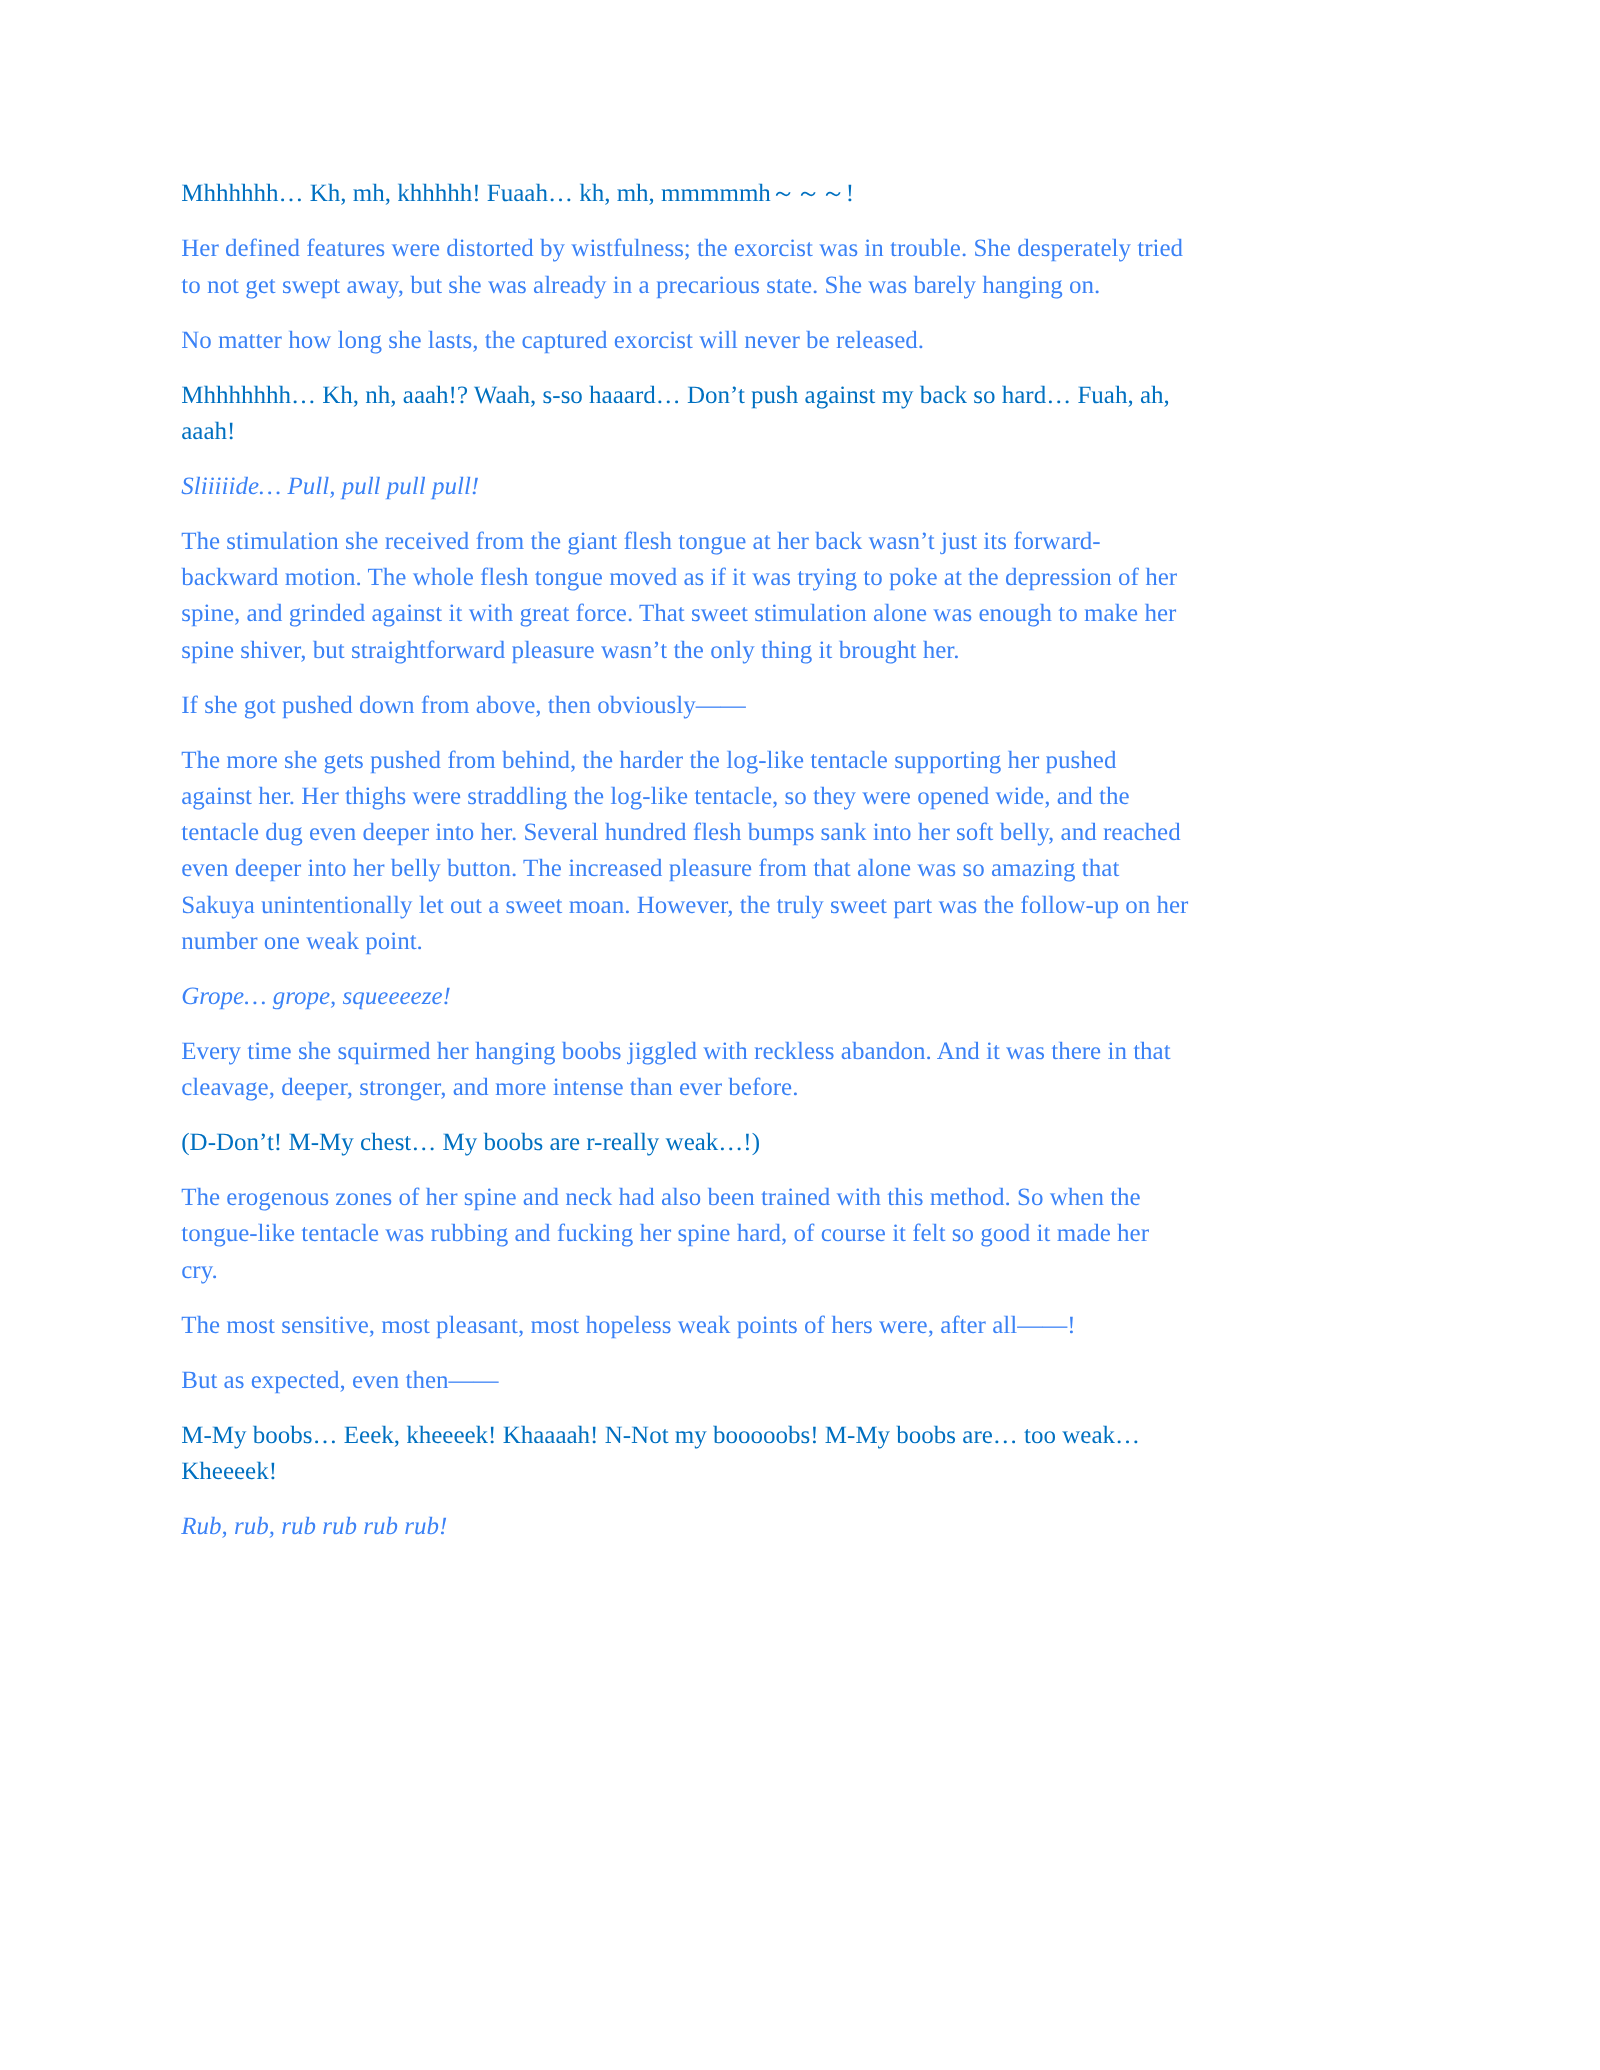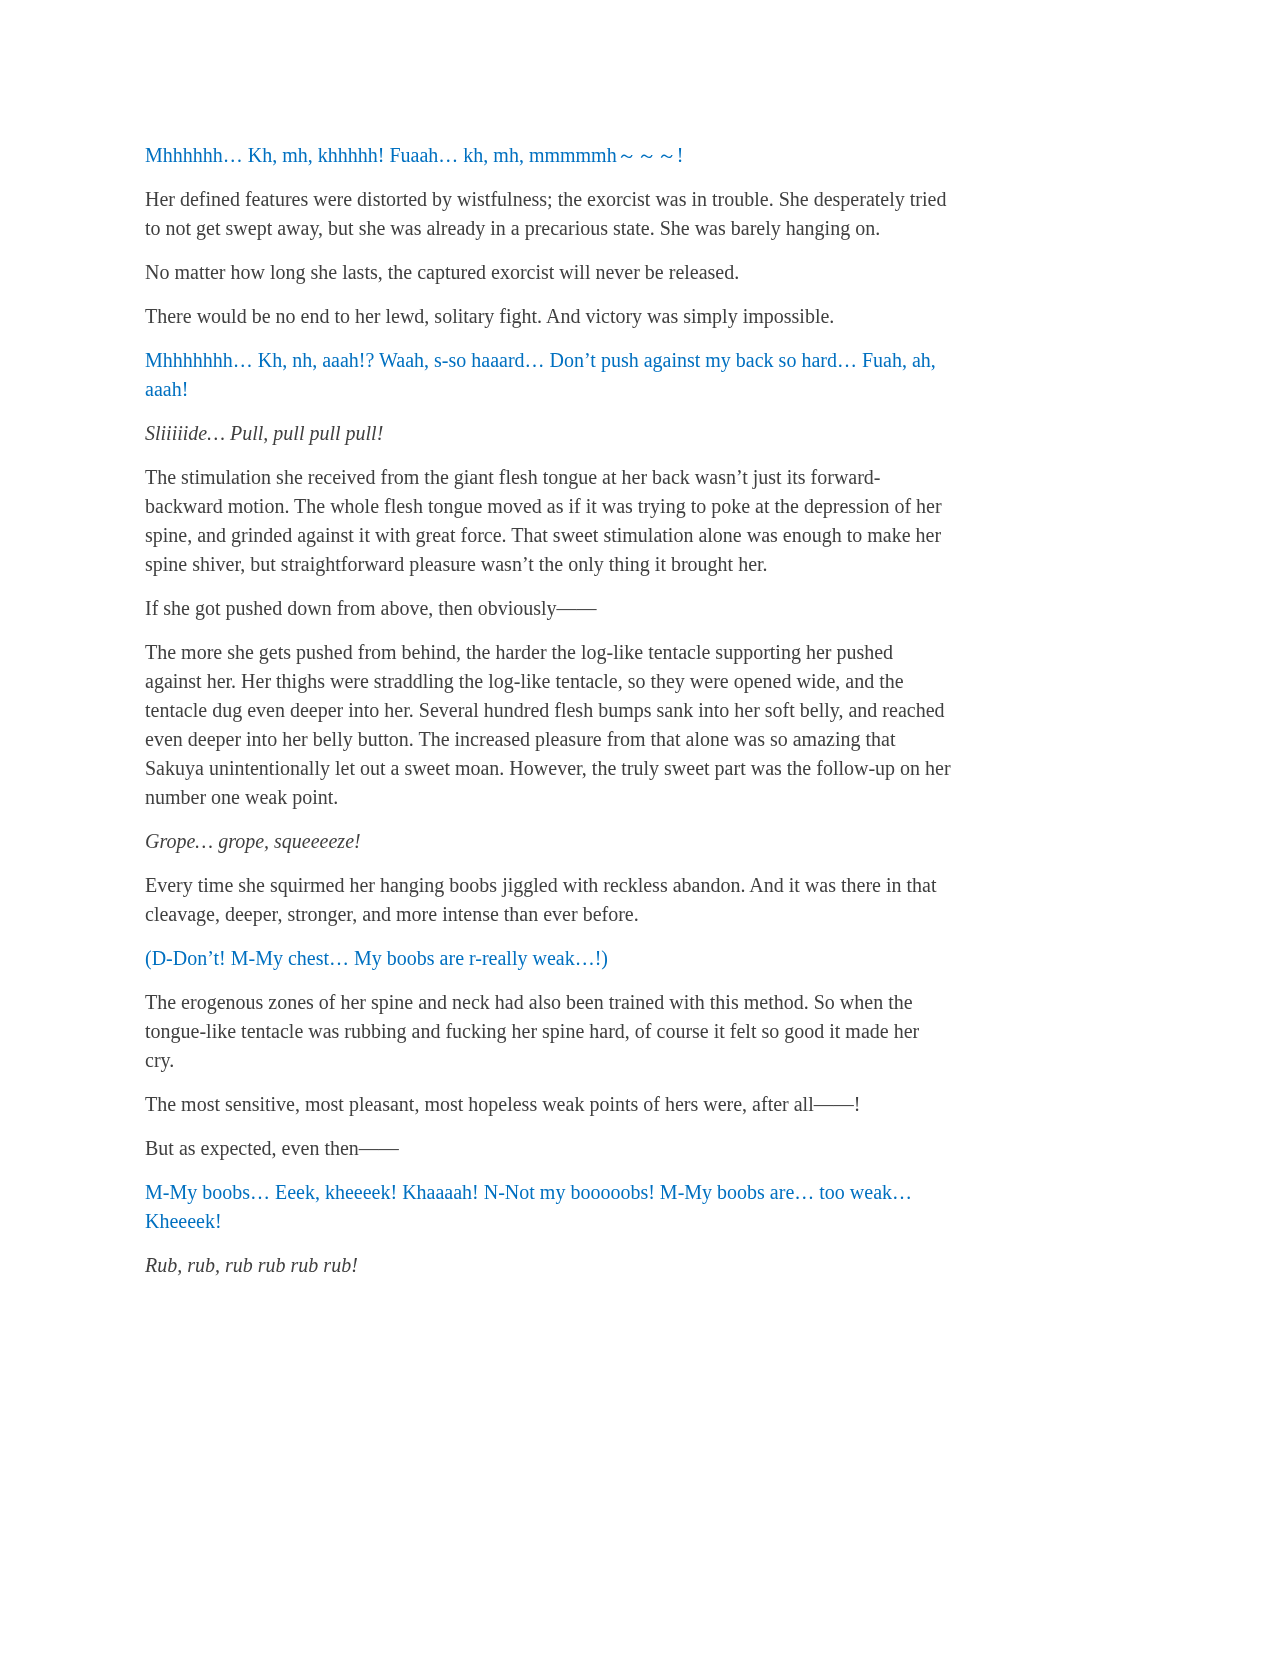--- a/index.html
+++ b/index.html
@@ -17,40 +17,39 @@
     width: 1156px;
     height: 1656px;
     padding: 141px 205px 0 145px;
     background: #ffffff;
   }
   .page p {
     font-family: "Liberation Serif", serif;
     font-size: 20px;
     line-height: 29px;
     margin: 0 0 15px 0;
-    color: #404040;
+    color: #3b82f6;
     text-align: left;
     word-spacing: normal;
   }
   .page p.dialogue {
     color: #0070C0;
   }
   .page p.sfx {
     font-style: italic;
   }
 </style>
 </head>
 <body>
 
 <div class="page">
   <div id="doc-body">
       <p class="dialogue">Mhhhhhh… Kh, mh, khhhhh! Fuaah… kh, mh, mmmmmh～～～!</p>
       <p class="narration">Her defined features were distorted by wistfulness; the exorcist was in trouble. She desperately tried to not get swept away, but she was already in a precarious state. She was barely hanging on.</p>
       <p class="narration">No matter how long she lasts, the captured exorcist will never be released.</p>
-      <p class="narration">There would be no end to her lewd, solitary fight. And victory was simply impossible.</p>
       <p class="dialogue">Mhhhhhhh… Kh, nh, aaah!? Waah, s-so haaard… Don’t push against my back so hard… Fuah, ah, aaah!</p>
       <p class="sfx">Sliiiiide… Pull, pull pull pull!</p>
       <p class="narration">The stimulation she received from the giant flesh tongue at her back wasn’t just its forward-backward motion. The whole flesh tongue moved as if it was trying to poke at the depression of her spine, and grinded against it with great force. That sweet stimulation alone was enough to make her spine shiver, but straightforward pleasure wasn’t the only thing it brought her.</p>
       <p class="narration">If she got pushed down from above, then obviously——</p>
       <p class="narration">The more she gets pushed from behind, the harder the log-like tentacle supporting her pushed against her. Her thighs were straddling the log-like tentacle, so they were opened wide, and the tentacle dug even deeper into her. Several hundred flesh bumps sank into her soft belly, and reached even deeper into her belly button. The increased pleasure from that alone was so amazing that Sakuya unintentionally let out a sweet moan. However, the truly sweet part was the follow-up on her number one weak point.</p>
       <p class="sfx">Grope… grope, squeeeeze!</p>
       <p class="narration">Every time she squirmed her hanging boobs jiggled with reckless abandon. And it was there in that cleavage, deeper, stronger, and more intense than ever before.</p>
       <p class="dialogue">(D-Don’t! M-My chest… My boobs are r-really weak…!)</p>
       <p class="narration">The erogenous zones of her spine and neck had also been trained with this method. So when the tongue-like tentacle was rubbing and fucking her spine hard, of course it felt so good it made her cry.</p>
       <p class="narration">The most sensitive, most pleasant, most hopeless weak points of hers were, after all——!</p>

